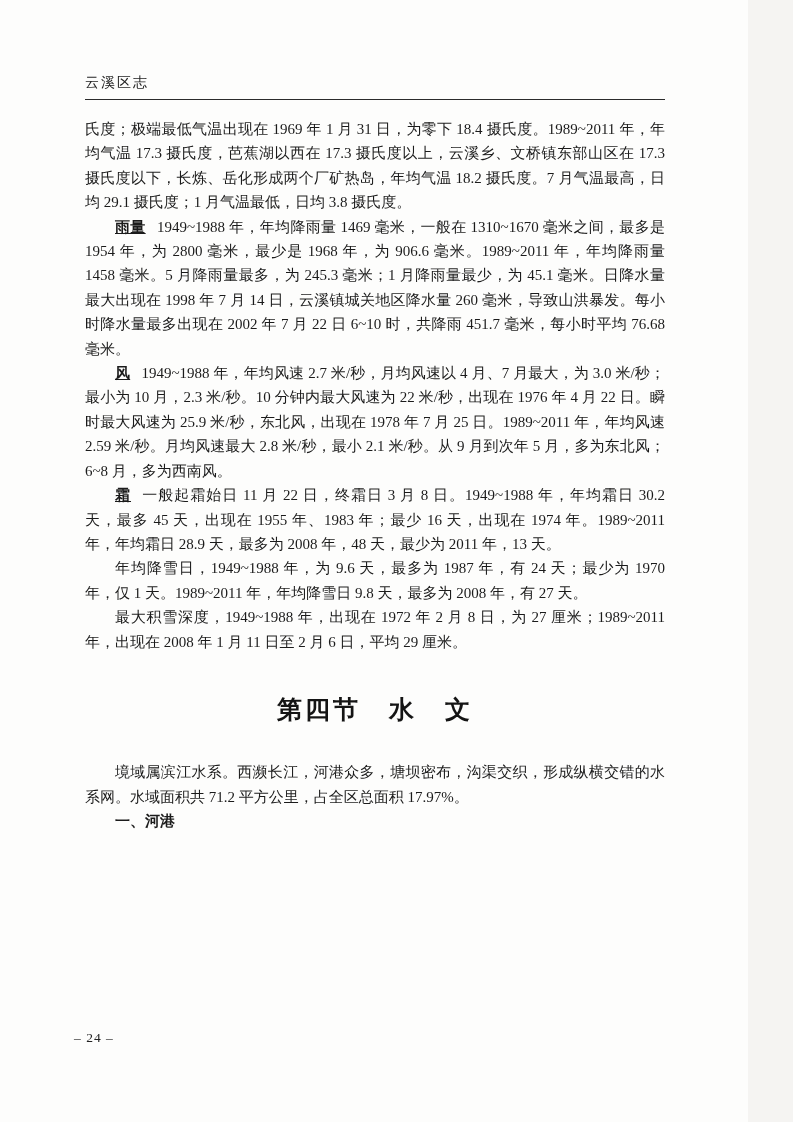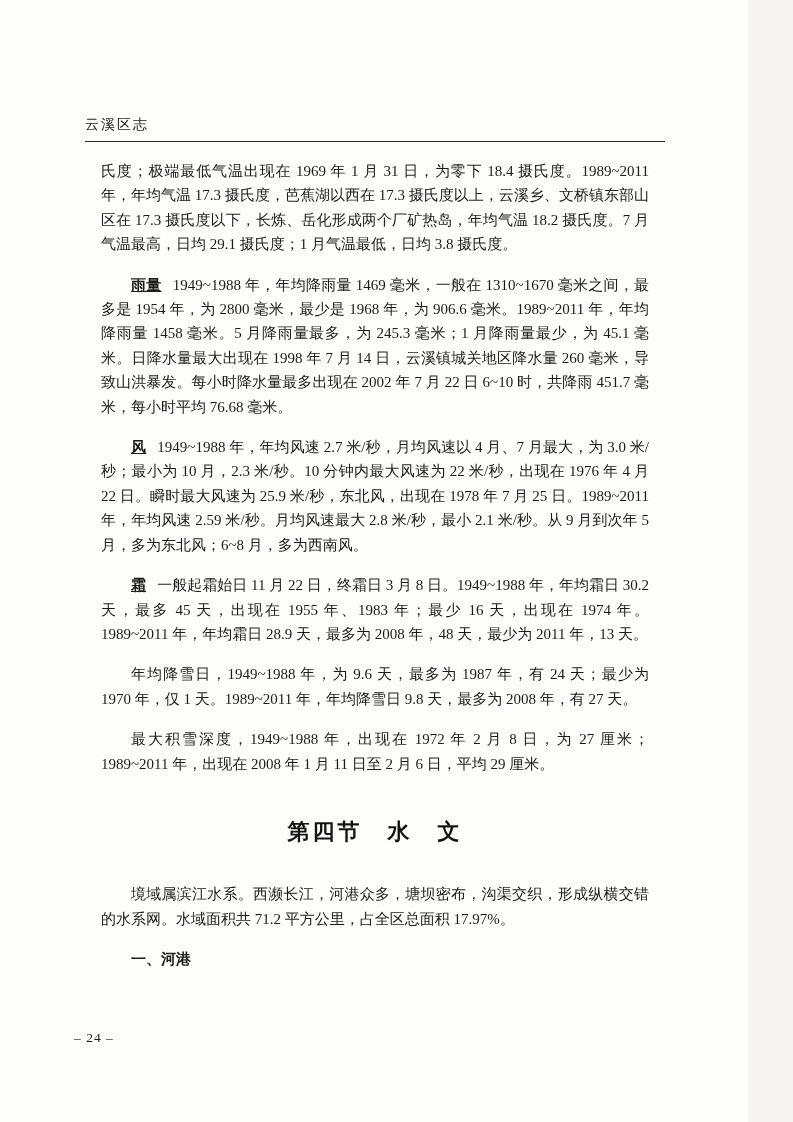--- a/index.html
+++ b/index.html
@@ -13,53 +13,53 @@
     font-family: "Liberation Serif", "DejaVu Serif", serif;
     color: #1b1b1b;
     overflow: hidden;
   }
   .page {
     position: relative;
     width: 748px;
     height: 1122px;
     background: #fdfdfc;
     box-sizing: border-box;
-    padding: 116px 83px 0 85px;
+    padding: 74px 83px 0 85px;
   }
   .running-head {
     font-size: 14px;
     letter-spacing: 2px;
     padding-bottom: 7px;
     color: #222;
   }
   .head-rule {
     border-bottom: 1.5px solid #2b2b2b;
     margin-bottom: 17px;
   }
   .body-text {
     font-size: 15px;
     line-height: 24.4px;
     text-align: justify;
   }
   p.para {
-    margin: 16px;
+    margin: 0;
   }
   p.indent {
     text-indent: 2em;
   }
   .plabel {
     font-weight: bold;
     margin-right: 0.75em;
     text-decoration: underline;
   }
   .section-title {
     text-align: center;
     text-indent: 0;
     font-weight: bold;
-    font-size: 22px;
+    font-size: 25px;
     letter-spacing: 3px;
     margin: 44px 0 38px 0;
     color: #141414;
   }
   .subheading {
     font-weight: bold;
     margin: 7px 0 7px 0;
   }
   .page-number {
     position: absolute;

